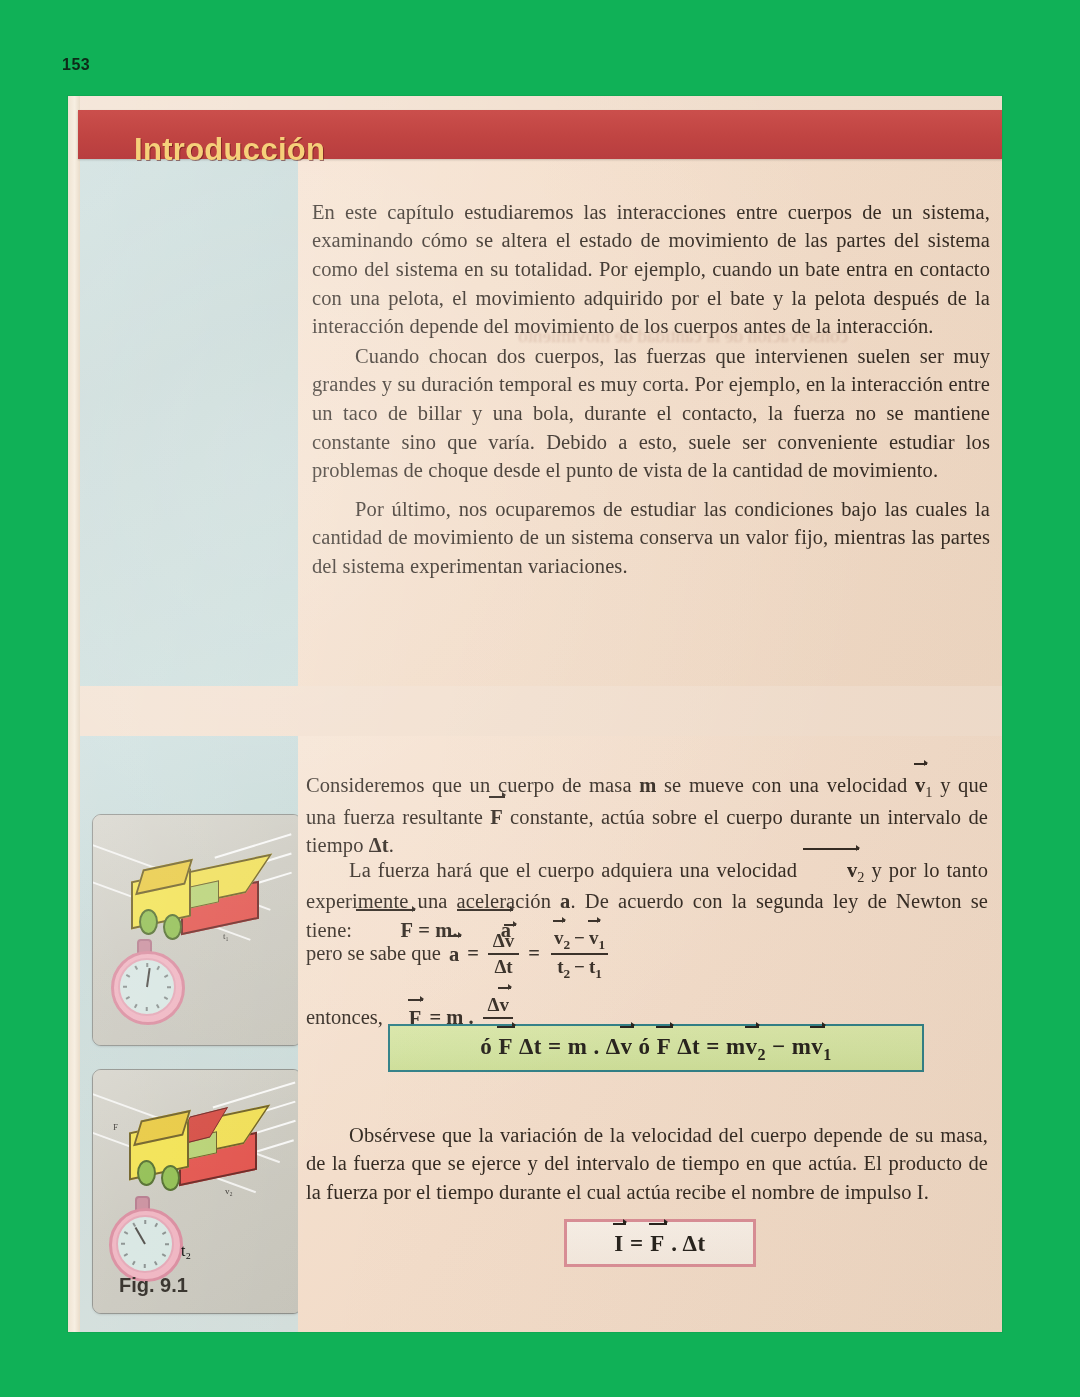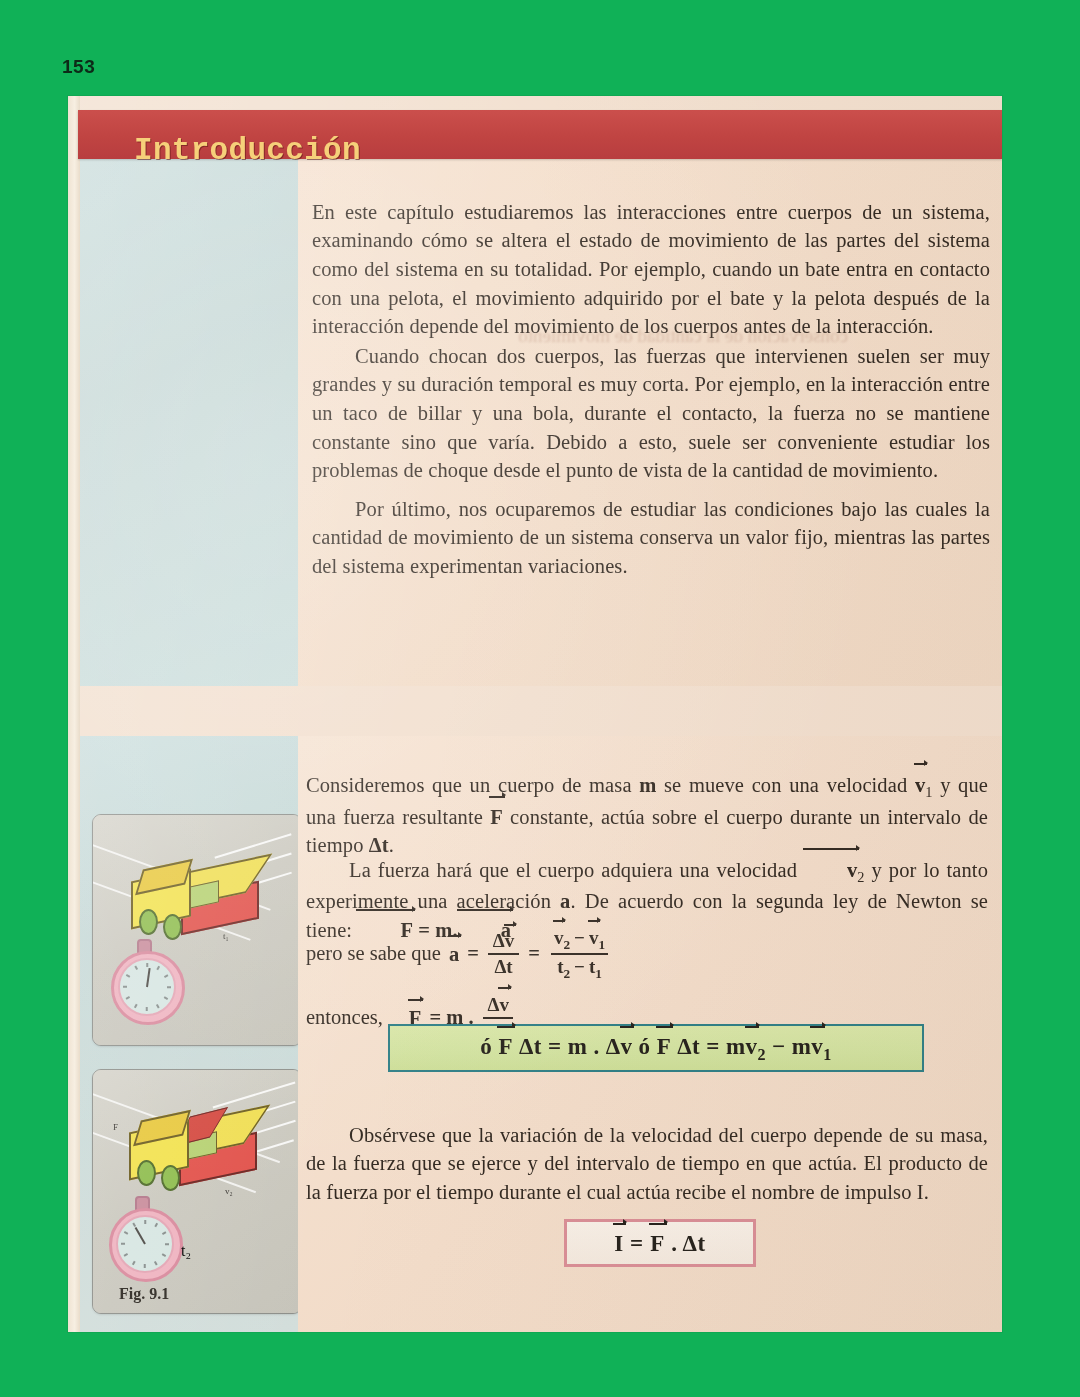--- a/index.html
+++ b/index.html
@@ -16,21 +16,21 @@
     position: relative;
   }
 
   
   .folio {
     position: absolute;
     left: 62px;
     top: 56px;
     font-family: "Liberation Sans", sans-serif;
     font-weight: bold;
-    font-size: 19px;
+    font-size: 16px;
     letter-spacing: 0.5px;
     color: #0d2a18;
   }
 
   
   .sheet {
     position: absolute;
     left: 68px;
     top: 96px;
     width: 934px;
@@ -64,21 +64,21 @@
   .banner {
     position: absolute;
     background: linear-gradient(180deg,#cb4f4c 0%, #c04442 55%, #b83d3f 100%);
     display: flex;
     align-items: center;
     z-index: 6;
     box-shadow: 0 1px 2px rgba(0,0,0,0.18);
   }
   .banner-title {
     color: #f6d07a;
-    font-family: Liberation Mono, monospace;
+    font-family: Liberation Sans, sans-serif;
     font-weight: bold;
     text-shadow: 1px 1px 0 rgba(90,20,18,0.55);
     margin-top: 31px;
   }
   #banner-intro {
     left: 10px; top: 14px;
     width: 924px; height: 49px;
   }
   #banner-intro .banner-title {
     font-size: 31px;
@@ -254,24 +254,24 @@
     border-radius: 9px;
     overflow: hidden;
     background: #cfcdc4;
     box-shadow: 0 1px 2px rgba(0,0,0,0.10);
   }
   #fig-top   { left: 12px; top: 78px;  width: 208px; height: 230px; }
   #fig-bottom{ left: 12px; top: 333px; width: 208px; height: 243px; }
 
   .fig-caption {
     position: absolute;
-    left: 26px; bottom: 10px;
-    font-family: Liberation Serif, serif;
+    left: 26px; bottom: 16px;
+    font-family: Liberation Sans, sans-serif;
     font-weight: bold;
-    font-size: 16px;
+    font-size: 20px;
     color: #3b3731;
     z-index: 4;
   }
 
   .scene { position: absolute; inset: 0; }
   .ground {
     position: absolute; inset: 0;
     background: linear-gradient(150deg,#d6d4cb 0%, #cbc9bf 45%, #c6c4ba 100%);
   }
   .road-line {

